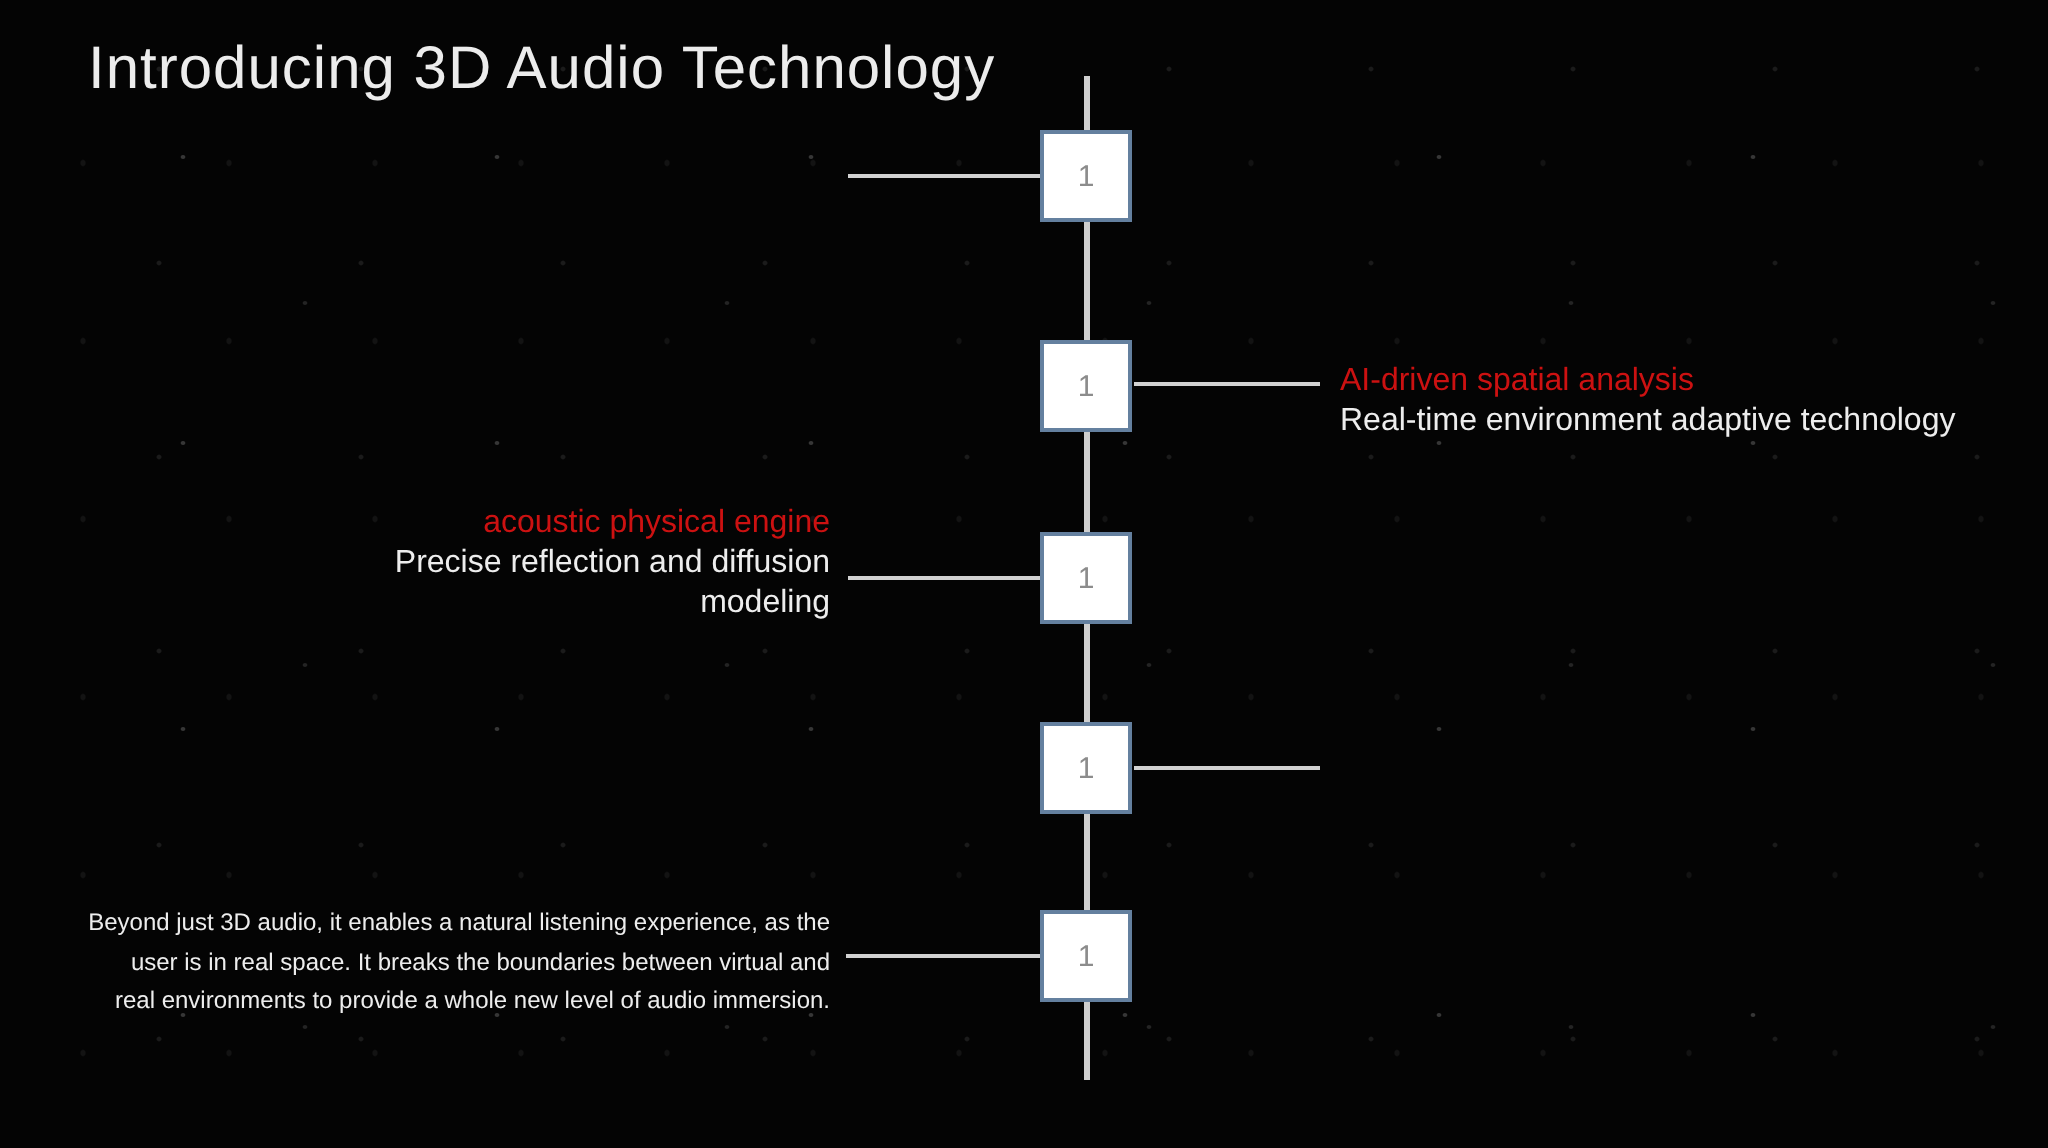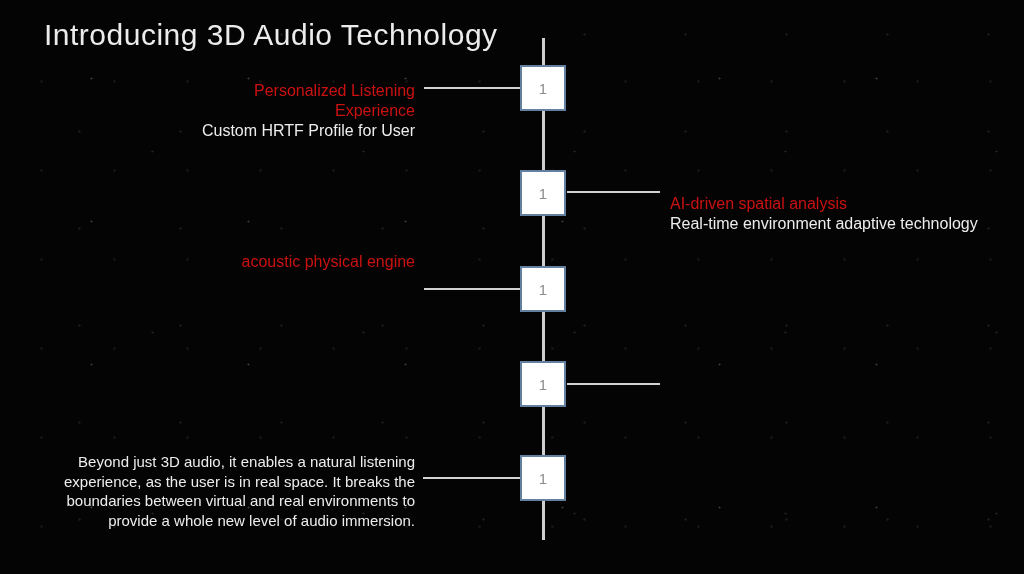--- a/index.html
+++ b/index.html
@@ -65,21 +65,21 @@
     position: absolute;
     font-size: 16px;
     line-height: 20px;
   }
   .item-text.left  { right: 609px; text-align: right; }
   .item-text.right { left: 670px; text-align: left; }
   .item-heading { color: #cc1111; }
   .item-body    { color: #ededed; }
   .item-text.paragraph {
     width: 372px;
-    font-size: 15px;
+    font-size: 12px;
     line-height: 19.5px;
   }
   .w230 { width: 230px; }
 </style>
 </head>
 <body>
 
 <div class="slide">
 
   <h1 class="slide-title">Introducing 3D Audio Technology</h1>
@@ -101,32 +101,29 @@
   <div class="node" style="top:266px;">
     <span class="node-number">1</span>
   </div>
   <div class="node" style="top:361px;">
     <span class="node-number">1</span>
   </div>
   <div class="node" style="top:455px;">
     <span class="node-number">1</span>
   </div>
 
-  <div class="item-text left w230" style="top:81px;">
-    <div class="item-heading">Personalized Listening Experience</div>
-    <div class="item-body">Custom HRTF Profile for User</div>
-  </div>
 
-  <div class="item-text right" style="top:194px;">
+  <div class="item-text right" style="top:181px;">
     <div class="item-heading">AI-driven spatial analysis</div>
     <div class="item-body">Real-time environment adaptive technology</div>
   </div>
 
   <div class="item-text left w230" style="top:252px;">
     <div class="item-heading">acoustic physical engine</div>
+    <div class="item-body">Precise reflection and diffusion modeling</div>
   </div>
 
 
   <div class="item-text left paragraph" style="top:452px;">
     <div class="item-body">Beyond just 3D audio, it enables a natural listening experience, as the user is in real space. It breaks the boundaries between virtual and real environments to provide a whole new level of audio immersion.</div>
   </div>
 
 </div>
 
 </body></html>

